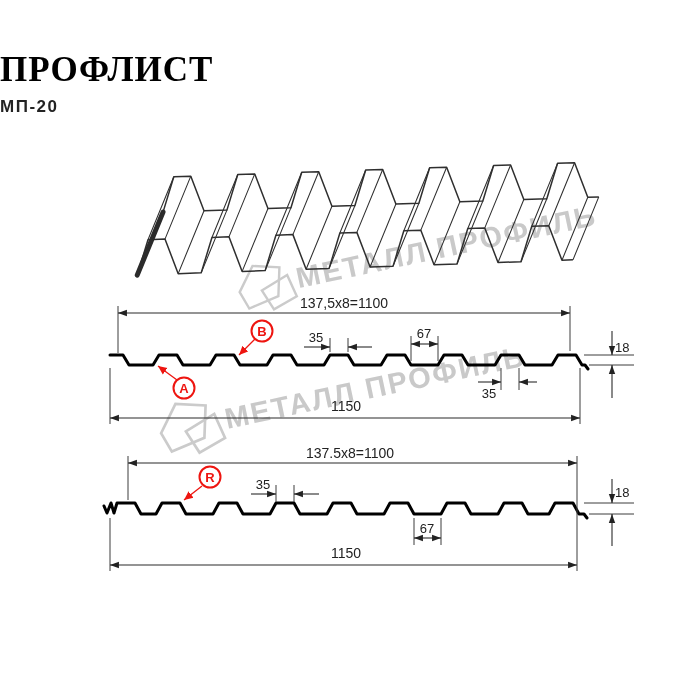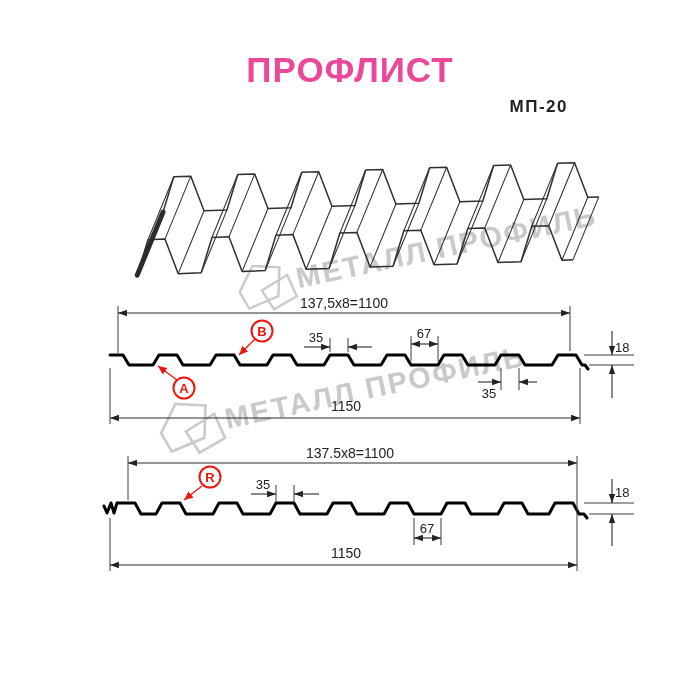--- a/index.html
+++ b/index.html
@@ -1,20 +1,20 @@
 <!DOCTYPE html>
 <html><head>
 <meta charset="utf-8">
 <style>
   html,body{margin:0;padding:0;background:#fff;}
   .stage{position:relative;width:700px;height:700px;background:#ffffff;overflow:hidden;
          font-family:"Liberation Sans", sans-serif;}
-  .title{position:absolute;top:50px;left:0;width:700px;text-align:center;
-         font-size:35px;font-weight:bold;letter-spacing:1px;color:#ec4899;}
-  .subtitle{position:absolute;top:97px;left:0;width:568px;text-align:right;
+  .title{position:absolute;top:50px;left:0;width:700px;text-align:left;
+         font-size:35px;font-weight:bold;letter-spacing:1px;color:#000000;font-family:Liberation Serif, serif;}
+  .subtitle{position:absolute;top:97px;left:0;width:568px;text-align:left;
          font-size:17px;font-weight:bold;letter-spacing:1.5px;color:#232323;}
   .footer{position:absolute;top:615px;left:0;width:700px;text-align:center;
          font-size:16px;font-weight:bold;letter-spacing:0.8px;color:#3f3f3f;}
   svg{position:absolute;top:0;left:0;}
   .dimtxt{font-family:"Liberation Sans",sans-serif;font-size:13px;fill:#222;}
   .dimtxt-lg{font-family:"Liberation Sans",sans-serif;font-size:14px;fill:#222;}
   .redtxt{font-family:"Liberation Sans",sans-serif;font-size:13px;font-weight:bold;}
   .wmtxt{font-family:"Liberation Sans",sans-serif;font-size:29px;font-weight:bold;letter-spacing:2px;}
   .thin{stroke:#3c3c3c;stroke-width:1;fill:none;}
   .dimline{stroke:#2a2a2a;stroke-width:1.1;fill:none;}

